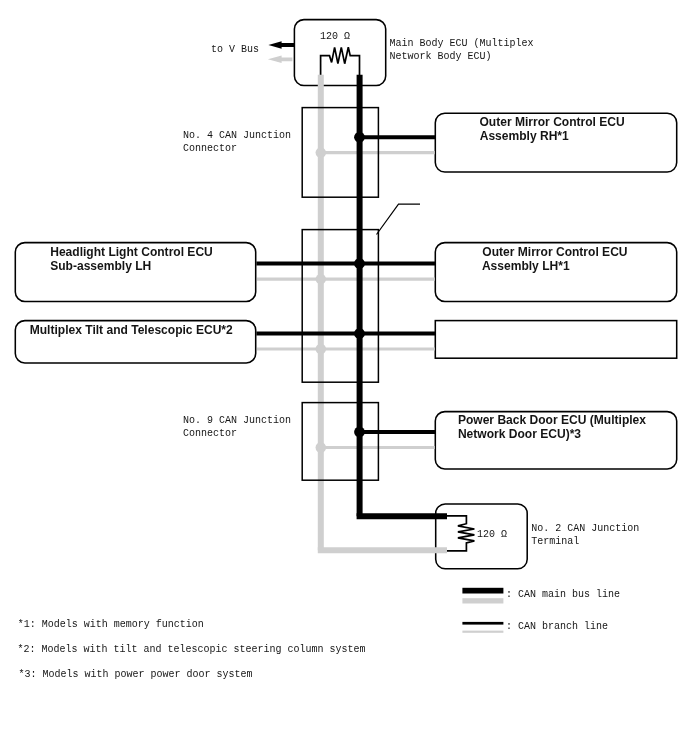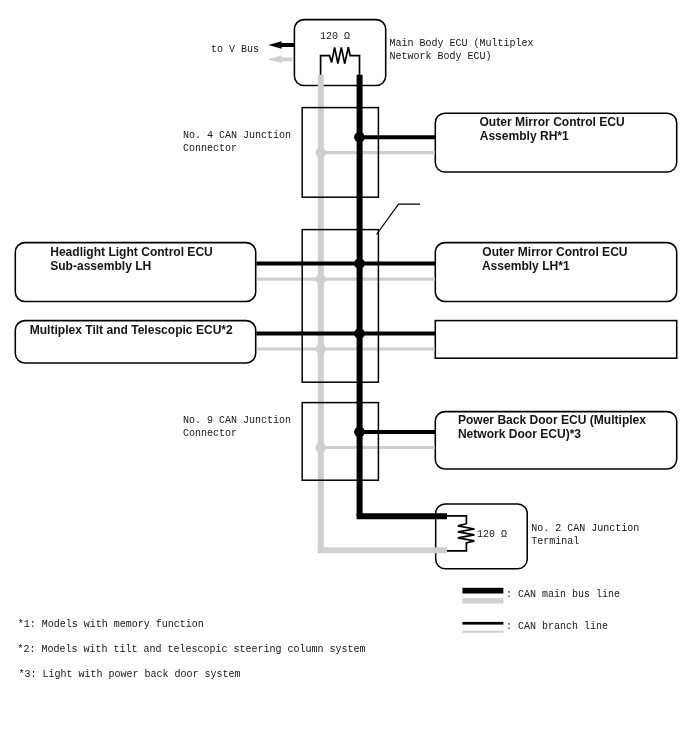--- a/index.html
+++ b/index.html
@@ -122,15 +122,15 @@
 <div class="btxt" style="left:482.3px;top:246.0px;">Outer Mirror Control ECU</div>
 <div class="btxt" style="left:481.9px;top:259.8px;">Assembly LH*1</div>
 <div class="btxt" style="left:457.9px;top:414.2px;">Power Back Door ECU (Multiplex</div>
 <div class="btxt" style="left:457.9px;top:428.0px;">Network Door ECU)*3</div>
 
 <div class="lbl" style="left:506.0px;top:588.0px;">: CAN main bus line</div>
 <div class="lbl" style="left:506.0px;top:620.0px;">: CAN branch line</div>
 
 <div class="lbl" style="left:17.7px;top:618.4px;">*1: Models with memory function</div>
 <div class="lbl" style="left:17.5px;top:643.4px;">*2: Models with tilt and telescopic steering column system</div>
-<div class="lbl" style="left:18.5px;top:668.2px;">*3: Light with power back door system</div>
+<div class="lbl" style="left:18.5px;top:668.2px;">*3: Models with power power door system</div>
 
 </div>
 
 </body></html>

